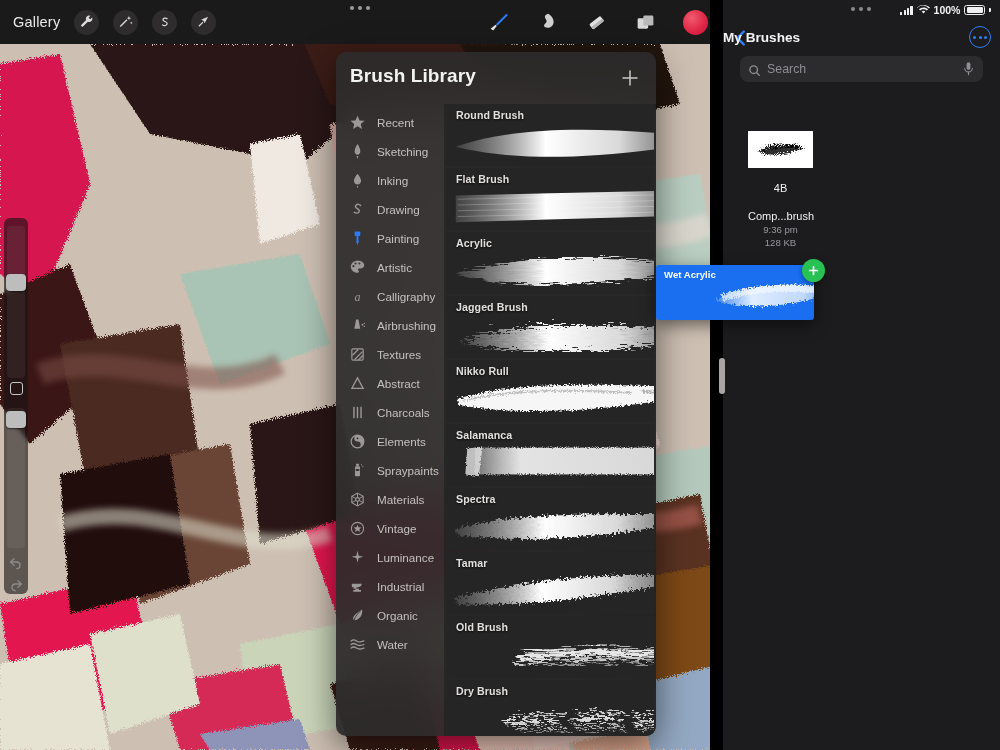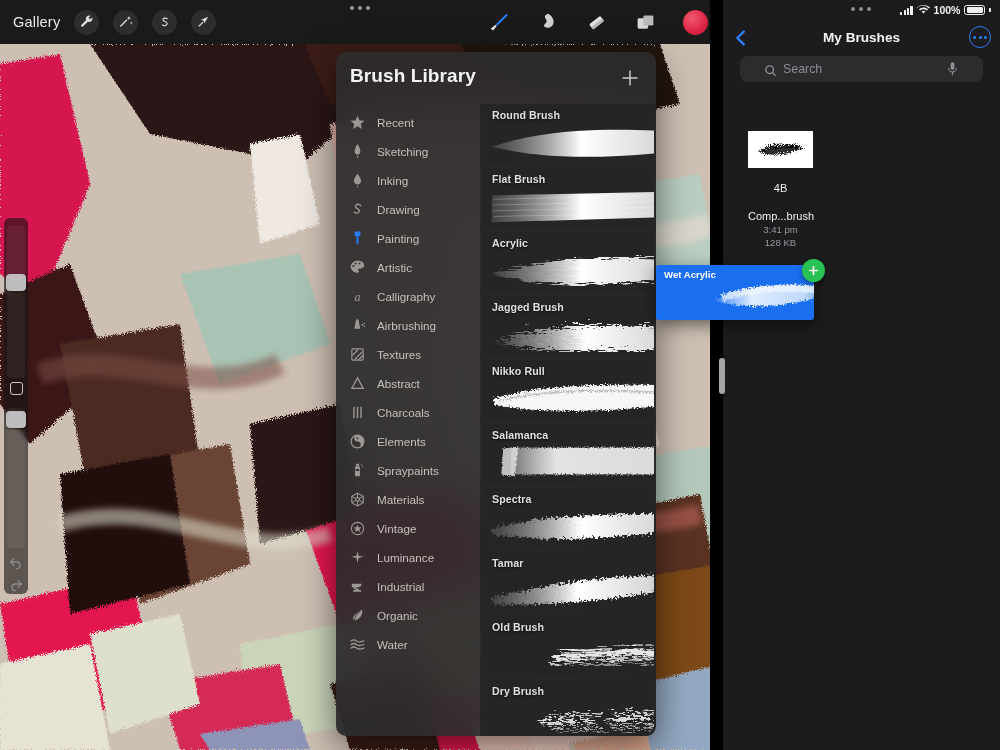--- a/index.html
+++ b/index.html
@@ -44,21 +44,21 @@
   
   #brush-library { position:absolute; left:336px; top:52px; width:320px; height:684px;
      border-radius:10px; overflow:hidden; z-index:50;
      background:rgba(44,43,43,.93); backdrop-filter:blur(26px);
      box-shadow:0 10px 34px rgba(0,0,0,.55); }
   #bl-head { height:52px; position:relative;text-align:center; }
   #bl-title { position:absolute; left:14px; top:13px; font-size:19px; font-weight:bold;
      color:#f2f2f2; letter-spacing:.1px; }
   #bl-add { position:absolute; right:14px; top:14px; width:24px; height:24px; color:#c9c9c9; }
   #bl-body { display:flex; height:632px; }
-  #bl-sets { width:144px; padding-top:4px; }
+  #bl-sets { width:108px; padding-top:4px; }
   .set-row { height:29px; display:flex; align-items:center; padding-left:12px; }
   .set-ic { width:18px; height:18px; margin-right:11px; display:flex; align-items:center; justify-content:center;
      color:#9b9896; flex:0 0 18px; }
   .set-lbl { font-size:11.7px; color:#c3c0bd; white-space:nowrap; }
   .set-row.active .set-ic { color:#2a7dfa; }
 
   #bl-brushes { flex:1; position:relative; overflow:hidden; background:rgba(28,27,27,.55); }
   .brush-cell { position:relative; height:62px; margin:0 2px 2px 2px; background:#262525; overflow:hidden; }
   .brush-cell .bname { position:absolute; left:10px; top:5px; font-size:10.6px; font-weight:bold;
      color:#e2e0de; z-index:3; letter-spacing:.1px; text-shadow:0 1px 2px rgba(0,0,0,.8); }
@@ -86,28 +86,28 @@
   #f-statright { position:absolute; right:9px; top:4px; display:flex; align-items:center; gap:4px; color:#f0f0f2; font-size:10.5px;font-weight:bold; }
   .bars { display:flex; align-items:flex-end; gap:1.2px; height:9px; }
   .bars i { width:2.2px; background:#f0f0f2; border-radius:.5px; display:block; }
   .batt { width:21px; height:10.5px; border:1.1px solid #f0f0f2; border-radius:2.6px; position:relative; }
   .batt::after { content:""; position:absolute; left:1.2px; top:1.2px; bottom:1.2px; right:1.2px;
      background:#f0f0f2; border-radius:1.2px; }
   .batt-nub { width:1.6px; height:4px; background:#f0f0f2; border-radius:0 1px 1px 0; }
 
   #f-nav { height:34px; position:relative; }
   #f-back { position:absolute; left:7px; top:5px; width:22px; height:22px; color:#2f7ef5; }
-  #f-title { position:absolute; left:0; right:0; top:8px; text-align:center; font-size:13.6px;
+  #f-title { position:absolute; left:0; right:0; top:8px; font-size:13.6px;
      font-weight:bold; color:#f3f3f5; }
   #f-more { position:absolute; right:9px; top:4px; width:22px; height:22px; border-radius:50%;
      border:1.4px solid #2f7ef5; display:flex; align-items:center; justify-content:center; gap:2.2px; }
   #f-more i { width:3px; height:3px; border-radius:50%; background:#2f7ef5; display:block; }
 
   #f-search { position:absolute; left:17px; top:56px; width:243px; height:26px; border-radius:8px;
-     background:#2c2c2e; display:flex; align-items:center; padding:0 24px; }
+     background:#2c2c2e; display:flex; align-items:center; padding:0 8px; }
   #f-search .sq { width:13px; height:13px; color:#8e8e93; margin-right:6px; flex:0 0 13px; }
   #f-search .ph { font-size:12.4px; color:#8e8e93; flex:1; }
   #f-search .mic { width:13px; height:16px; color:#8e8e93; }
 
   .file-item { position:absolute; left:748px; top:131px; width:65px; text-align:center; }
   .file-thumb { width:65px; height:37px; background:#fff; border-radius:1px; overflow:hidden; position:relative; }
   .file-name { font-size:11px; color:#f0f0f2; line-height:13.5px; margin-top:14px; }
   .file-meta { font-size:9.6px; color:#98989d; line-height:13px; }
 </style>
 </head>
@@ -751,17 +751,17 @@
           </defs>
         <rect width="65" height="37" fill="#fff"></rect>
         <g filter="url(#fb)">
           <path d="M10 21 C24 13 42 12 56 16 C42 24 24 26 10 21 Z" fill="#1a1a1a" opacity=".9"></path>
           <path d="M14 19 C28 14 44 14 54 17" stroke="#000" stroke-width="3.4" fill="none" opacity=".75"></path>
         </g>
       </svg>
     </div>
     <div class="file-name">4B</div>
     <div class="file-name">Comp...brush</div>
-    <div class="file-meta">3:41 pm</div>
+    <div class="file-meta">9:36 pm</div>
     <div class="file-meta">128 KB</div>
   </div>
 
 </div>
 
 </body></html>

